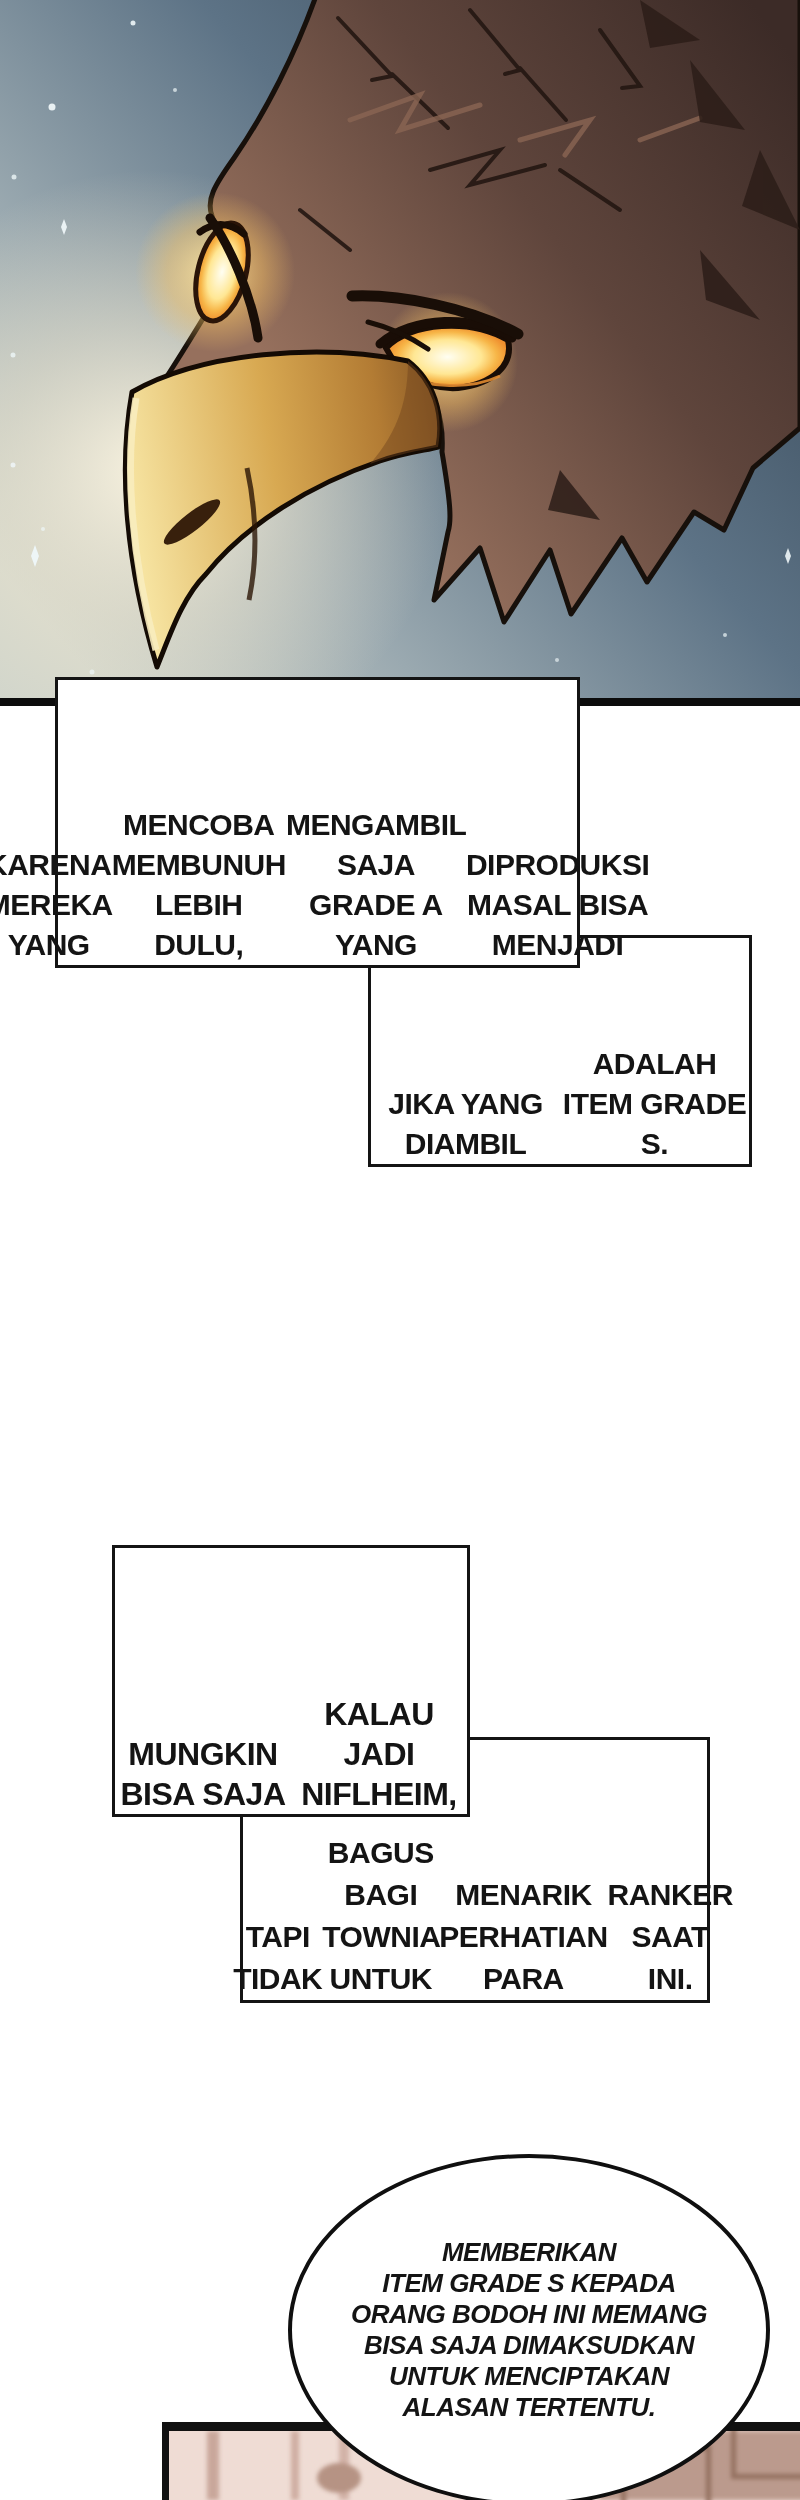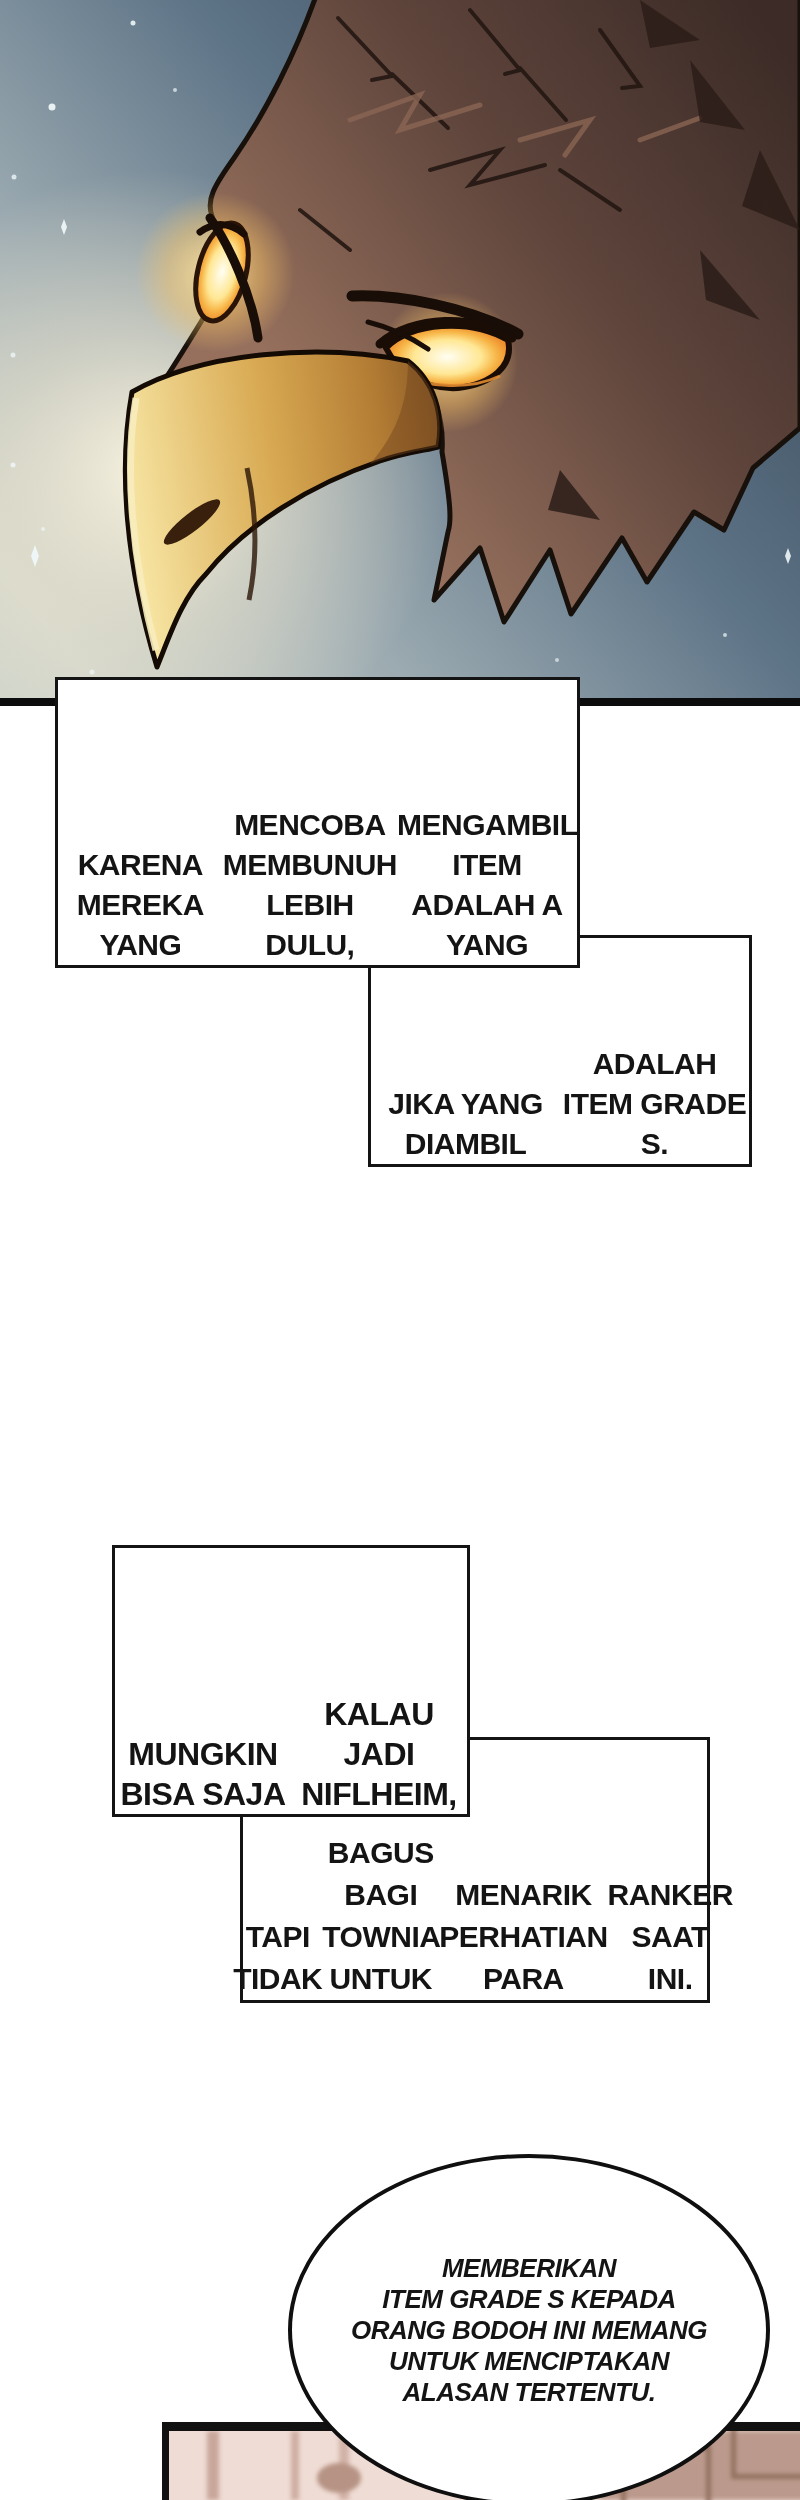--- a/index.html
+++ b/index.html
@@ -178,21 +178,22 @@
       <ellipse cx="192" cy="522" rx="35" ry="9" transform="rotate(-38 192 522)" fill="#38200c"></ellipse>
       <path d="M 136,398 C 124,468 132,560 156,650" fill="none" stroke="#f8ecbe" stroke-width="7" opacity="0.9"></path>
 
       <rect x="0" y="698" width="800" height="8" fill="#0c0c0c"></rect>
     </svg>
   </div>
 
   <div class="vbox box1">
     <div class="ln">KARENA MEREKA YANG</div>
     <div class="ln">MENCOBA MEMBUNUH LEBIH DULU,</div>
-    <div class="ln">MENGAMBIL ITEM ADALAH A YANG</div>
+    <div class="ln">MENGAMBIL SAJA GRADE A YANG</div>
+    <div class="ln">DIPRODUKSI MASAL BISA MENJADI</div>
   </div>
 
   <div class="vbox box2">
     <div class="ln">JIKA YANG DIAMBIL</div>
     <div class="ln">ADALAH ITEM GRADE S.</div>
   </div>
 
   <div class="vbox box3">
     <div class="ln">MUNGKIN BISA SAJA</div>
     <div class="ln">KALAU JADI NIFLHEIM,</div>
@@ -214,17 +215,18 @@
       <div class="p2dark"></div>
       <div class="p2f1"></div>
       <div class="p2f2"></div>
     </div>
   </div>
 
   <div class="bubble">
     <div class="ln">MEMBERIKAN</div>
     <div class="ln">ITEM GRADE S KEPADA</div>
     <div class="ln">ORANG BODOH INI MEMANG</div>
+    <div class="ln">BISA SAJA DIMAKSUDKAN</div>
     <div class="ln">UNTUK MENCIPTAKAN</div>
     <div class="ln">ALASAN TERTENTU.</div>
   </div>
 
 </div>
 
 </body></html>

